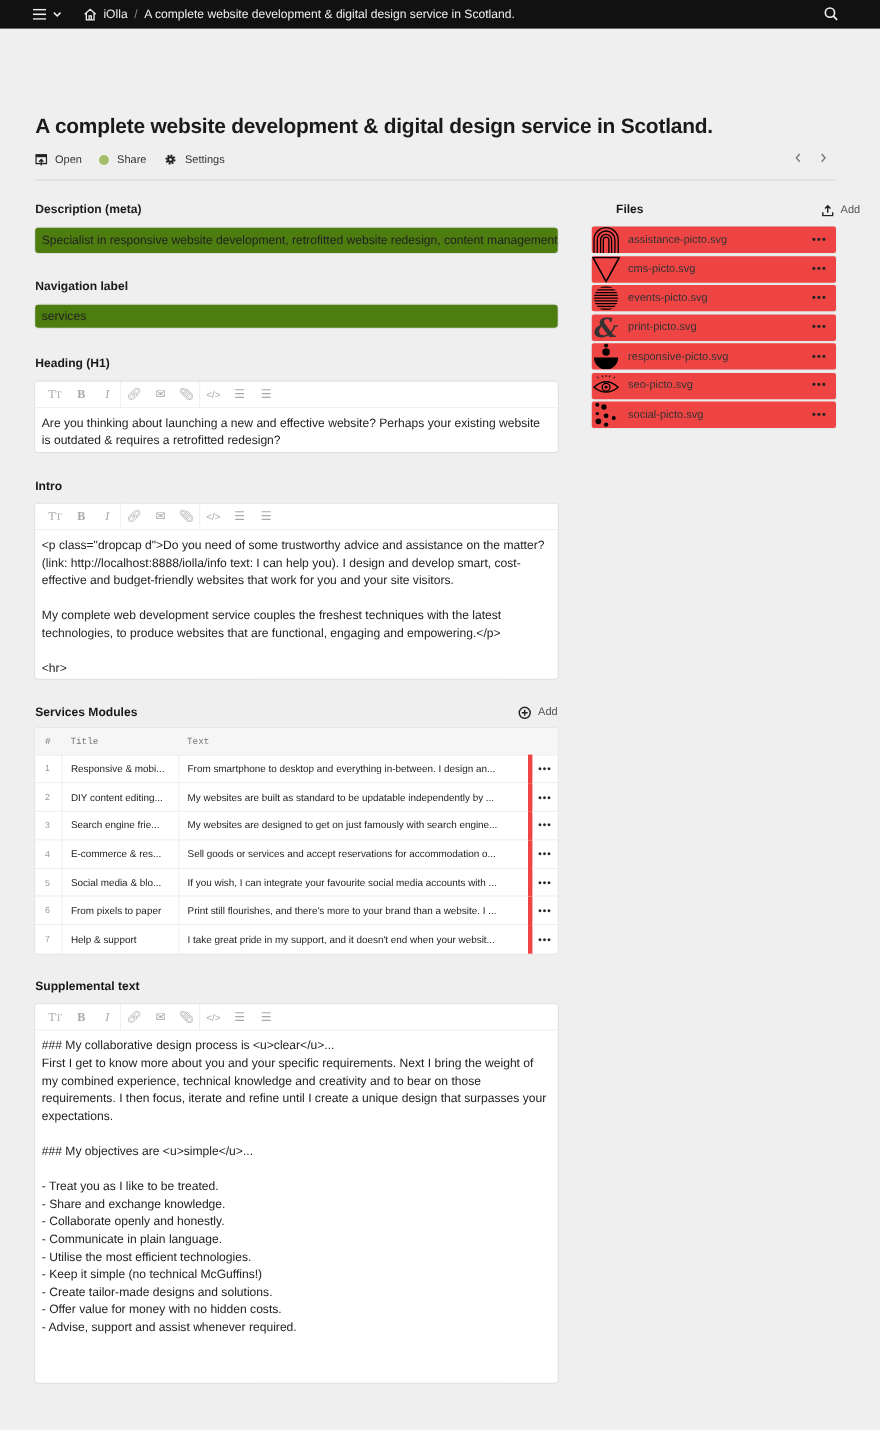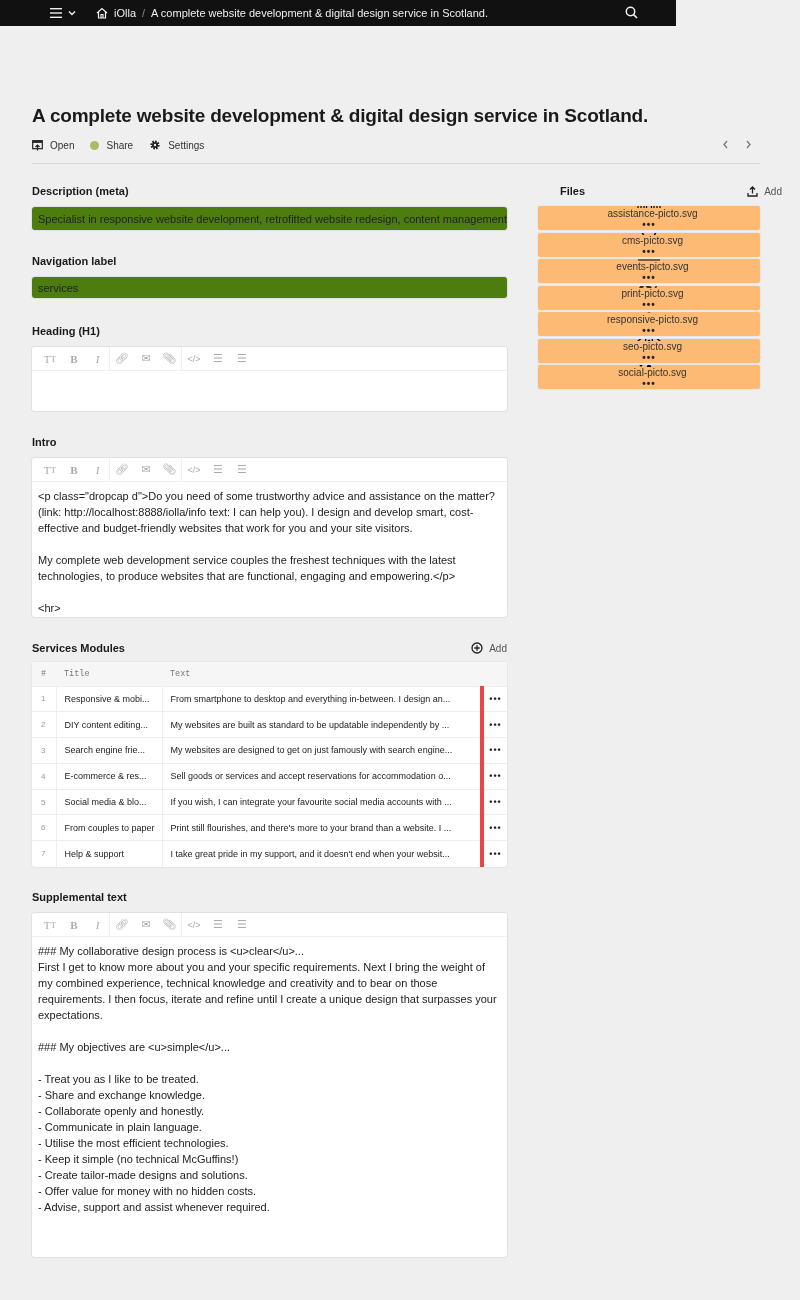--- a/index.html
+++ b/index.html
@@ -1,39 +1,39 @@
 <!DOCTYPE html>
 <html><head>
 <meta charset="utf-8">
 <style>
   * { box-sizing: border-box; margin: 0; padding: 0; }
   html, body { width: 800px; height: 1300px; background: #efefef; font-family: "Liberation Sans", sans-serif; color: #1a1a1a; overflow: hidden; }
-  .topbar { position: absolute; left: 0; top: 0; width: 676px; height: 26px; background: #111111; color: #f0f0f0; display: flex; align-items: center; font-size: 11px; padding-left: 20px; }
+  .topbar { position: absolute; left: 0; top: 0; width: 800px; height: 26px; background: #111111; color: #f0f0f0; display: flex; align-items: center; font-size: 11px; }
   .topbar .menu { display: flex; align-items: center; gap: 6px; margin-left: 30px; cursor: pointer; }
   .topbar .crumbs { display: flex; align-items: center; gap: 6px; margin-left: 20px; }
   .topbar .sep { color: #888; }
   .topbar .search { position: absolute; right: 38px; top: 6px; cursor: pointer; }
   h1.title { position: absolute; left: 32px; top: 105px; font-size: 19px; font-weight: bold; letter-spacing: -0.2px; white-space: nowrap; }
   .options { position: absolute; left: 32px; top: 139px; display: flex; align-items: center; gap: 16px; font-size: 10px; color: #333; }
   .opt { display: flex; align-items: center; gap: 7px; cursor: pointer; }
   .dot { width: 9px; height: 9px; border-radius: 50%; background: #a7bd68; display: inline-block; }
   .pager { position: absolute; left: 722px; top: 139px; display: flex; gap: 16px; color: #777; font-size: 11px; }
   .divider { position: absolute; left: 32px; top: 163px; width: 728px; height: 1px; background: #d8d8d8; }
   .label { position: absolute; font-size: 11px; font-weight: bold; color: #1a1a1a; }
   .input { position: absolute; background: #4d7c0f; border-radius: 3px; box-shadow: 0 0 0 1px #e0e0e0; font-size: 11px; color: #222; padding: 0 6px; display: flex; align-items: center; white-space: nowrap; overflow: hidden; }
   .editor { position: absolute; background: #fff; border-radius: 3px; box-shadow: 0 0 0 1px #e0e0e0; overflow: hidden; }
   .toolbar { height: 24px; border-bottom: 1px solid #f0f0f0; display: flex; align-items: center; padding-left: 6px; background: #fff; }
   .tb { width: 24px; height: 24px; display: flex; align-items: center; justify-content: center; color: #aaa; cursor: pointer; font-size: 11px; }
   .tb.sep-r { border-right: 1px solid #f0f0f0; }
   .editor .body { padding: 6px 6px; font-size: 11px; line-height: 16px; color: #222; white-space: pre-wrap; }
   .files-head { position: absolute; left: 538px; top: 185px; width: 222px; display: flex; justify-content: space-between; align-items: center; margin-left: 22px; }
   .files-head .t { font-size: 11px; font-weight: bold; }
-  .add { display: flex; align-items: flex-end; gap: 6px; font-size: 10px; color: #555; cursor: pointer; }
+  .add { display: flex; align-items: flex-start; gap: 6px; font-size: 10px; color: #555; cursor: pointer; }
   .files { position: absolute; left: 538px; top: 206px; width: 222px; }
-  .file { height: 24px; background: #fdba74; margin-bottom: 2.5px; border-radius: 2px; box-shadow: 0 0 0 1px #e8e8e8; display: flex; align-items: center; font-size: 10px; color: #333; cursor: pointer; flex-direction: column; }
+  .file { height: 24px; background: #ef4444; margin-bottom: 2.5px; border-radius: 2px; box-shadow: 0 0 0 1px #e8e8e8; display: flex; align-items: center; font-size: 10px; color: #333; cursor: pointer; }
   .file .thumb { width: 26px; height: 24px; display: flex; align-items: center; justify-content: center; overflow: hidden; }
   .file .name { margin-left: 7px; flex: 1; }
   .file .more { width: 30px; text-align: center; font-weight: bold; letter-spacing: 1px; color: #222; font-size: 10px; }
   .sm-head { position: absolute; left: 32px; top: 642px; width: 475px; display: flex; justify-content: space-between; align-items: center; }
   .sm-head .t { font-size: 11px; font-weight: bold; }
   table.sm { position: absolute; left: 32px; top: 662px; width: 475px; border-collapse: collapse; background: #fff; font-size: 9px; box-shadow: 0 0 0 1px #e6e6e6; border-radius: 3px; }
   table.sm thead tr { background: #f6f6f6; height: 24px; }
   table.sm th { text-align: left; font-weight: normal; color: #777; font-family: "Liberation Mono", monospace; font-size: 8.5px; padding-left: 8px; }
   table.sm td { height: 25.8px; border-top: 1px solid #eeeeee; padding-left: 8px; color: #222; white-space: nowrap; overflow: hidden; text-overflow: ellipsis; }
   table.sm td.n { color: #999; font-size: 8px; width: 24px; border-right: 1px solid #eee; padding-left: 9px; }
@@ -116,20 +116,21 @@
     <span class="tb" style="font-family:'Liberation Serif',serif;">T<small>T</small></span>
     <span class="tb" style="font-family:'Liberation Serif',serif; font-weight:bold;">B</span>
     <span class="tb sep-r" style="font-family:'Liberation Serif',serif; font-style:italic;">I</span>
     <span class="tb">🔗︎</span>
     <span class="tb">✉︎</span>
     <span class="tb sep-r">📎︎</span>
     <span class="tb" style="font-size:9px;">&lt;/&gt;</span>
     <span class="tb">☰</span>
     <span class="tb">☰</span>
   </div>
+  <div class="body">Are you thinking about launching a new and effective website? Perhaps your existing website is outdated &amp; requires a retrofitted redesign?</div>
 </div>
 
 <div class="label" style="left:32px; top:436px;">Intro</div>
 <div class="editor" style="left:32px; top:458px; width:475px; height:159px;">
   <div class="toolbar">
     <span class="tb" style="font-family:'Liberation Serif',serif;">T<small>T</small></span>
     <span class="tb" style="font-family:'Liberation Serif',serif; font-weight:bold;">B</span>
     <span class="tb sep-r" style="font-family:'Liberation Serif',serif; font-style:italic;">I</span>
     <span class="tb">🔗︎</span>
     <span class="tb">✉︎</span>
@@ -190,21 +191,21 @@
         <td class="m">•••</td>
       </tr>
     <tr>
         <td class="n">5</td>
         <td class="ti">Social media &amp; blo...</td>
         <td class="tx">If you wish, I can integrate your favourite social media accounts with ...</td>
         <td class="m">•••</td>
       </tr>
     <tr>
         <td class="n">6</td>
-        <td class="ti">From couples to paper</td>
+        <td class="ti">From pixels to paper</td>
         <td class="tx">Print still flourishes, and there's more to your brand than a website. I ...</td>
         <td class="m">•••</td>
       </tr>
     <tr>
         <td class="n">7</td>
         <td class="ti">Help &amp; support</td>
         <td class="tx">I take great pride in my support, and it doesn't end when your websit...</td>
         <td class="m">•••</td>
       </tr>
   </tbody>

